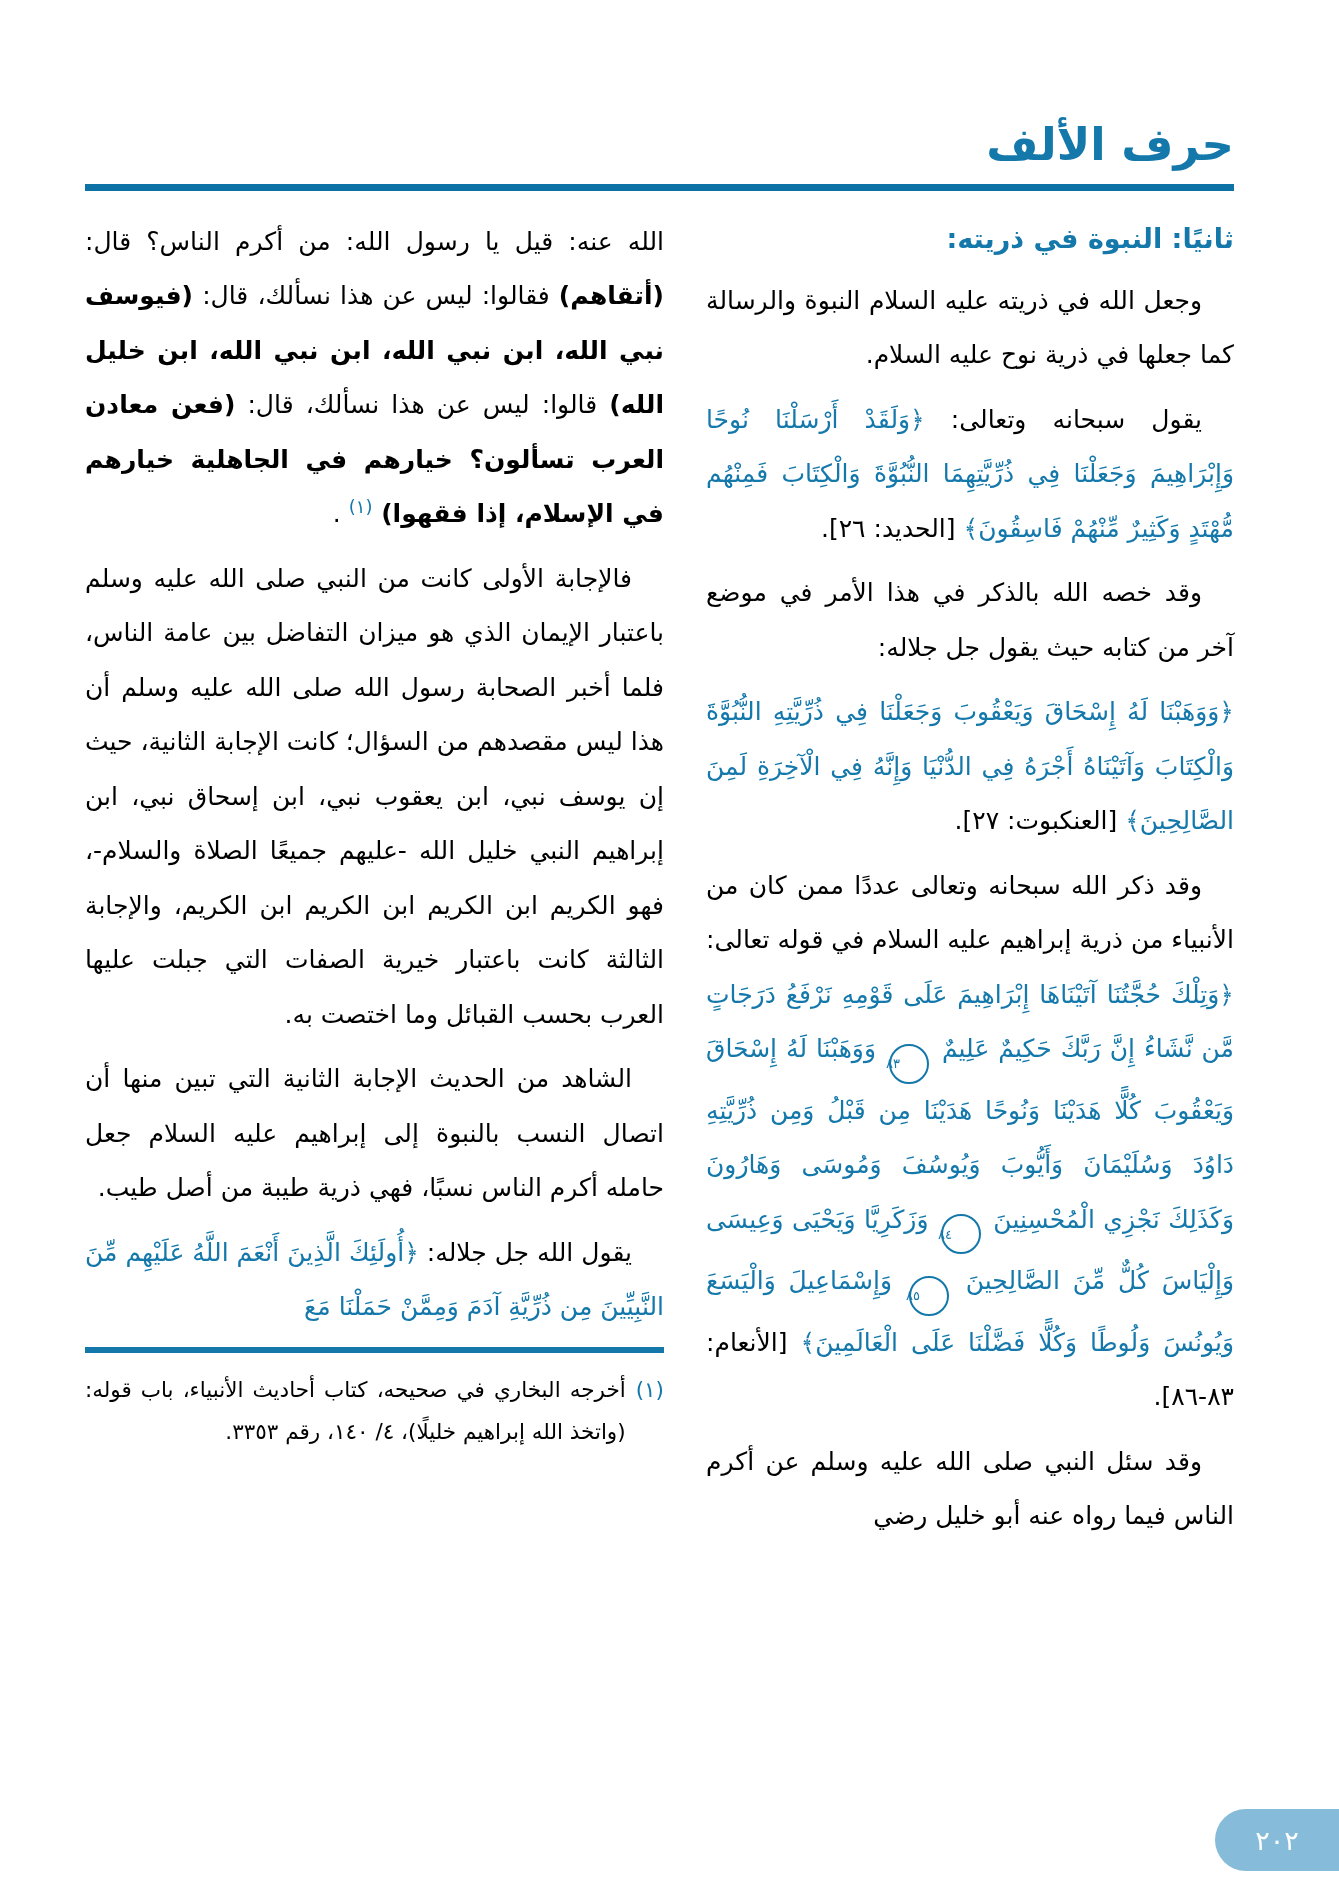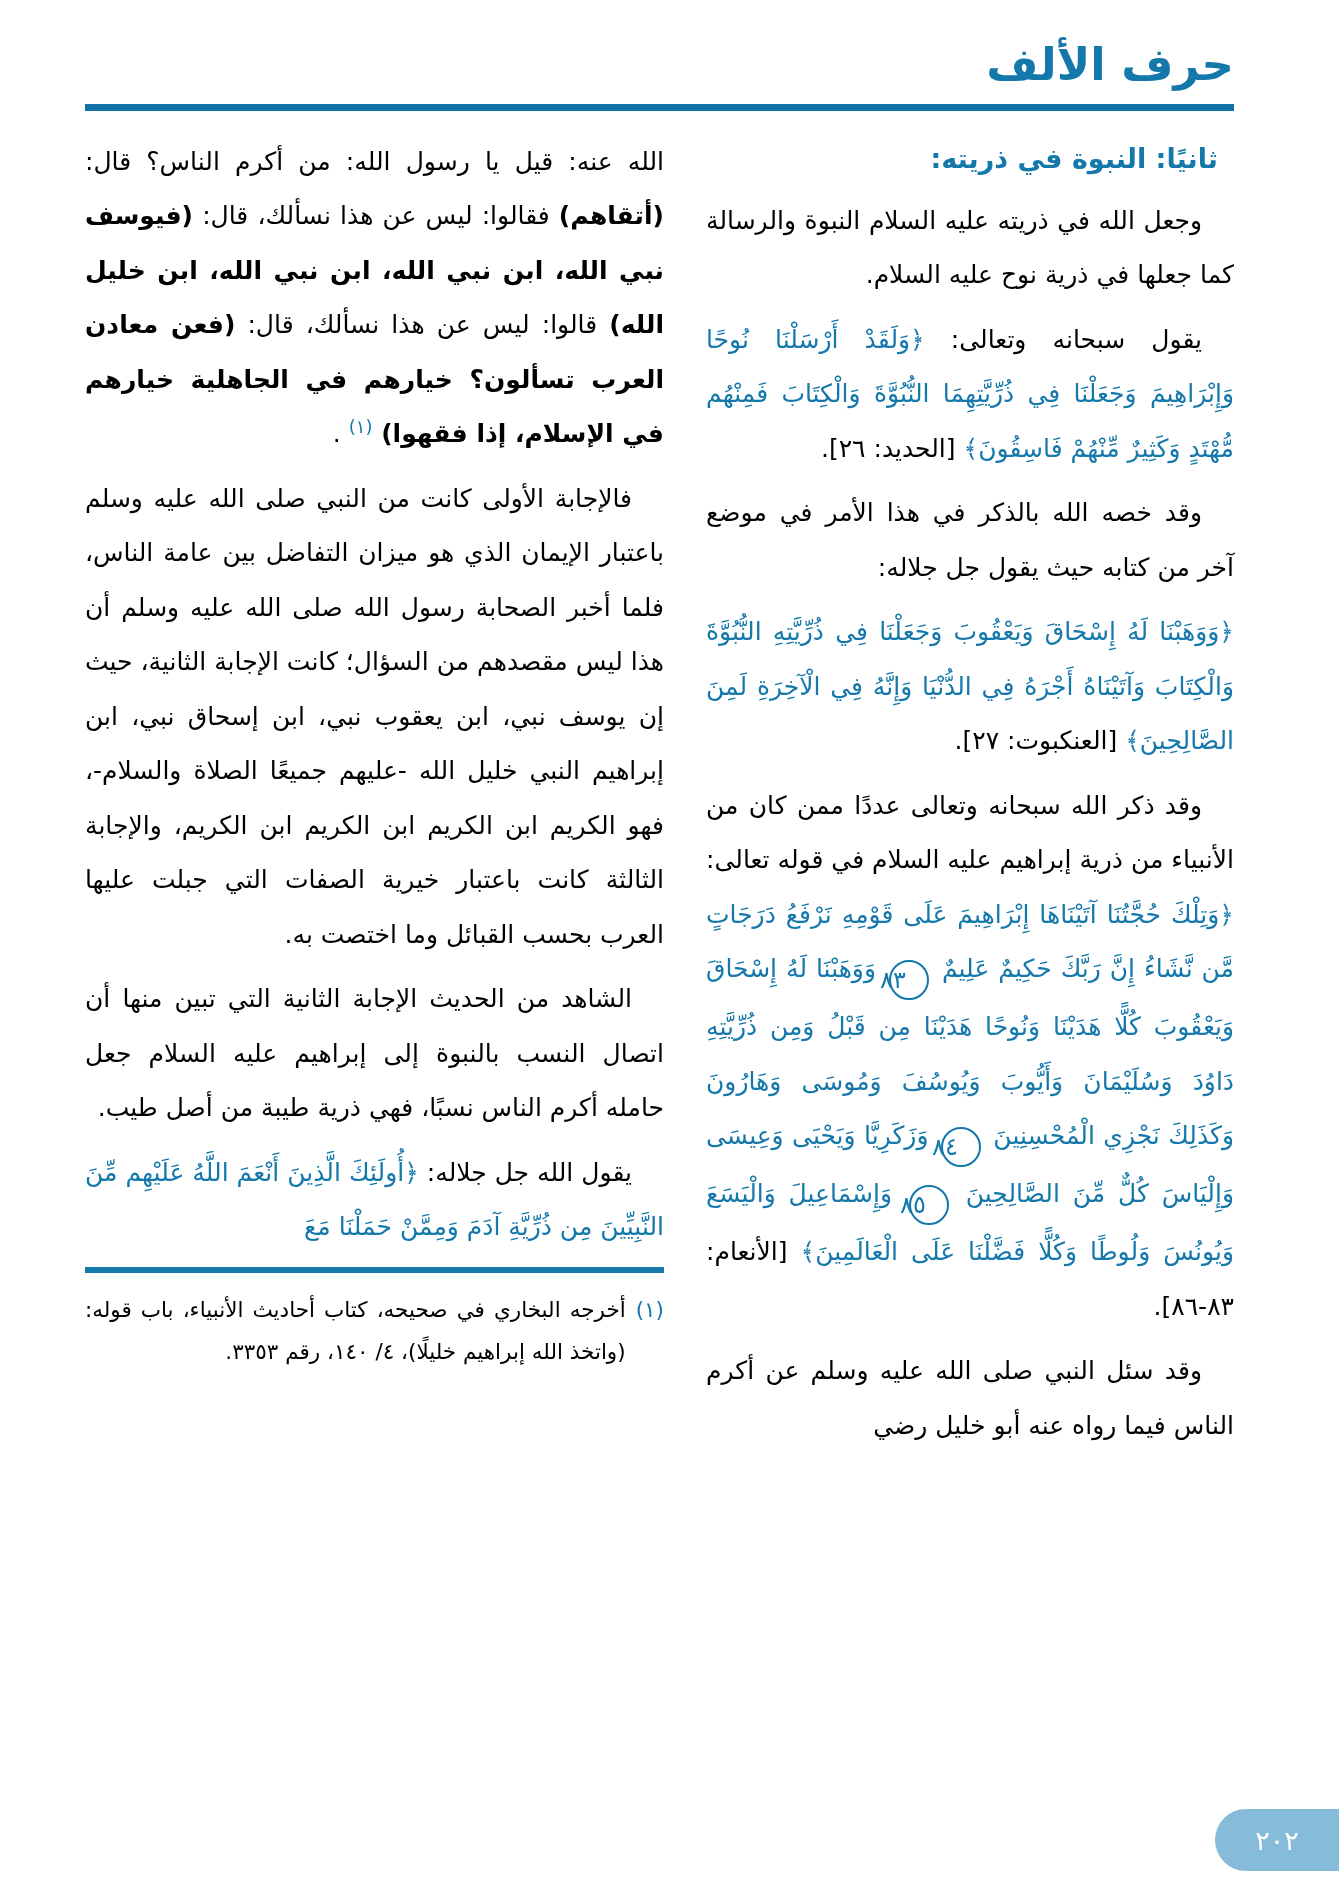--- a/index.html
+++ b/index.html
@@ -13,49 +13,49 @@
     position:relative;
     width:1339px;height:1890px;
     margin:0 auto;
     background:#ffffff;
     color:#000;
     font-family:"DejaVu Sans",sans-serif;
     direction:rtl;
     overflow:hidden;
   }
   
-  .header{padding:40px 105px 0 85px;}
+  .header{padding:120px 105px 0 85px;}
   .header-title{
     font-size:45px;font-weight:bold;color:var(--accent);
     text-align:right;line-height:1.1;
   }
   .header-rule{height:7px;background:var(--rule);margin-top:14px;}
   
   .columns{
     display:flex;gap:42px;align-items:flex-start;
     padding:24px 105px 0 85px;
   }
   .col-a{flex:0 0 528px;}
   .col-b{flex:1;min-width:0;}
   .heading{
     font-size:27px;font-weight:bold;color:var(--accent);
-    margin:8px 16px 20px;text-align:right;
+    margin:8px 0 20px;text-align:right;
   }
   .para{
     font-size:25px;line-height:2.18;
     text-align:justify;margin:0 0 10px;
     text-indent:32px;
   }
   .para.no-indent{text-indent:0;}
   .quran{color:var(--accent);}
   .verse-ref{color:#000;}
   .ayah-badge{
     display:inline-flex;align-items:center;justify-content:center;
     width:40px;height:40px;border:2px solid var(--accent);border-radius:50%;
-    font-size:24px;line-height:1;color:var(--accent);
+    font-size:13px;line-height:1;color:var(--accent);
     margin:0 4px;vertical-align:-11px;
   }
   .bold{font-weight:bold;}
   .footref{color:var(--accent);font-size:0.72em;vertical-align:super;}
   .fn-sep{border:0;height:6px;background:var(--accent);margin:12px 0 16px;}
   .footnote{
     display:flex;gap:10px;
     font-size:21.5px;line-height:1.95;text-align:justify;
   }
   .fn-marker{color:var(--accent);flex:0 0 auto;}

